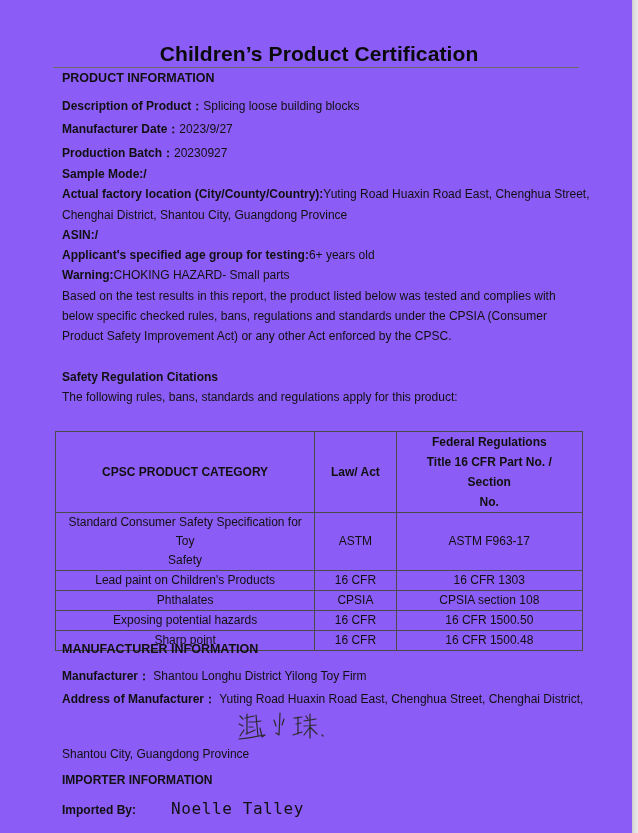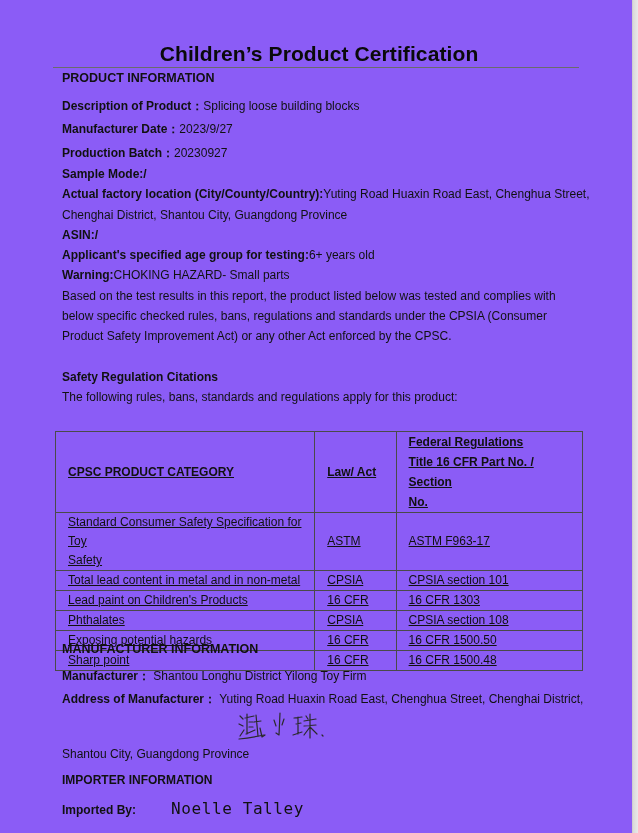--- a/index.html
+++ b/index.html
@@ -24,21 +24,21 @@
   }
   .b { font-weight: bold; }
   .h { font-weight: bold; font-size: 12.5px; }
   .mono { font-family: "DejaVu Sans Mono", "Liberation Mono", monospace; font-size: 16px; letter-spacing: 0.6px; margin-left: 35px; }
 
   table.reg {
     position: absolute; left: 55px; top: 431px; width: 528px;
     border-collapse: collapse; font-size: 12px; color: #111;
   }
   table.reg td, table.reg th {
-    border: 1px solid #4a4a4a; text-align: left; vertical-align: middle; padding: 0 12px; text-decoration: underline;
+    border: 1px solid #4a4a4a; text-align: center; vertical-align: middle; padding: 0 12px;
   }
   table.reg th { font-weight: bold; line-height: 20px; }
   table.reg td { line-height: 19px; height: 19px; }
   .c1 { width: 264px; }
   .c2 { width: 60px; }
   .c3 { width: 178px; }
 
   .sig { position: absolute; left: 236px; top: 708px; width: 110px; height: 36px; }
 </style>
 </head>
@@ -100,25 +100,20 @@
     </tr>
     <tr style="height:39px">
       <td class="c1">
         <div>Standard Consumer Safety Specification for Toy</div>
         <div>Safety</div>
       </td>
       <td class="c2">ASTM</td>
       <td class="c3">ASTM F963-17</td>
     </tr>
     <tr>
-      <td class="c1">Total lead content in metal and in non-metal</td>
-      <td class="c2">CPSIA</td>
-      <td class="c3">CPSIA section 101</td>
-    </tr>
-    <tr>
       <td class="c1">Lead paint on Children's Products</td>
       <td class="c2">16 CFR</td>
       <td class="c3">16 CFR 1303</td>
     </tr>
     <tr>
       <td class="c1">Phthalates</td>
       <td class="c2">CPSIA</td>
       <td class="c3">CPSIA section 108</td>
     </tr>
     <tr>

